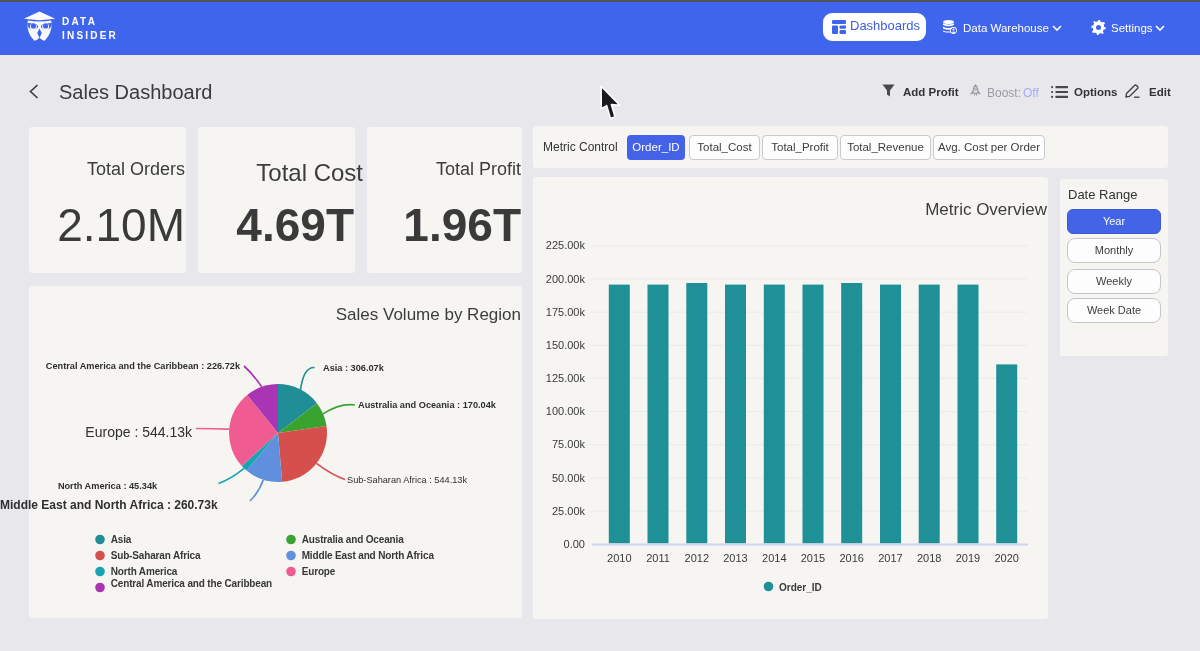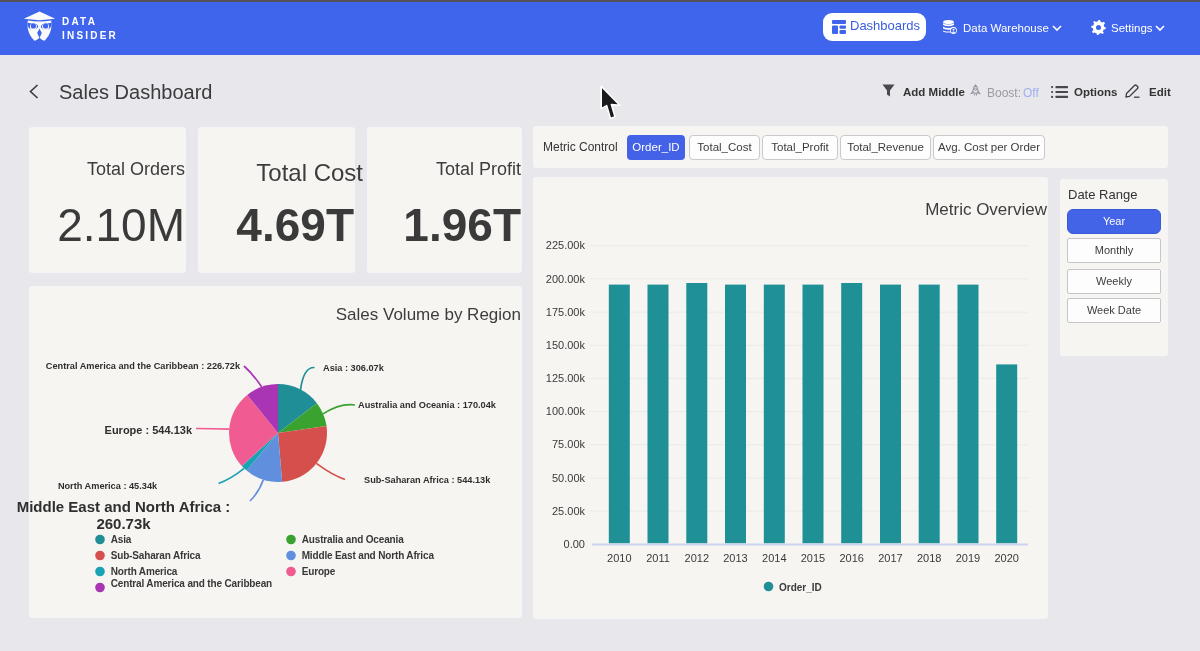--- a/index.html
+++ b/index.html
@@ -2,21 +2,21 @@
 <html><head>
 <meta charset="utf-8">
 <style>
 html,body{margin:0;padding:0}
 body{width:1200px;height:651px;position:relative;overflow:hidden;
   font-family:"Liberation Sans",sans-serif;background:#e8e7ec}
 .abs{position:absolute}
 .card{position:absolute;background:#f6f5f2;border-radius:2px;box-shadow:0 0 0 1px rgba(255,255,255,.55)}
 .ctext{text-align:right}
 .chip{height:23px;background:#fdfdfd;border:1px solid #c9c9ce;border-radius:4px;color:#3c3c3c;font-size:11.5px;line-height:23px;text-align:center}
-.dbtn{position:absolute;left:1067px;width:92px;height:23px;background:#fdfdfd;border:1px solid #c6c6ca;border-radius:2px;color:#3c3c3c;font-size:11px;line-height:23px;text-align:center}
+.dbtn{position:absolute;left:1067px;width:92px;height:23px;background:#fdfdfd;border:1px solid #c6c6ca;border-radius:8px;color:#3c3c3c;font-size:11px;line-height:23px;text-align:center}
 </style>
 </head>
 <body>
 
 <div class="abs" style="left:0;top:0;width:1200px;height:2px;background:#53525a"></div>
 <div class="abs" style="left:0;top:2px;width:1200px;height:53px;background:#4065ed"></div>
 
 <svg class="abs" style="left:22px;top:9px" width="36" height="36" viewBox="0 0 36 36">
   <path d="M5.8 11.4 L17.5 12.9 L29.2 11.4 C30.2 19.5 28.7 24.8 22.6 31.8 C20.2 31.2 18.7 30 17.5 28.4 C16.3 30 14.8 31.2 12.4 31.8 C6.3 24.8 4.8 19.5 5.8 11.4 Z" fill="#fafafa"></path>
   <path d="M17.5 2.6 L33.2 9.8 L17.5 11.2 L1.8 9.8 Z" fill="#fafafa"></path>
@@ -70,21 +70,21 @@
 </svg>
 
 <svg class="abs" style="left:29px;top:84px" width="10" height="15" viewBox="0 0 10 15">
   <path d="M8.5 1 L1.5 7.5 L8.5 14" fill="none" stroke="#3a3a3a" stroke-width="1.6"></path>
 </svg>
 <div class="abs" style="left:59px;top:80.5px;font-size:20px;color:#3b3b3d">Sales Dashboard</div>
 
 <svg class="abs" style="left:882px;top:84px" width="13" height="13" viewBox="0 0 13 13">
   <path d="M0.5 0.5 L12.5 0.5 L8 6.5 L8 12.5 L5 10.5 L5 6.5 Z" fill="#4a4a4e"></path>
 </svg>
-<div class="abs" style="left:903px;top:85.5px;font-size:11.5px;font-weight:bold;color:#333">Add Middle</div>
+<div class="abs" style="left:903px;top:85.5px;font-size:11.5px;font-weight:bold;color:#333">Add Profit</div>
 
 <svg class="abs" style="left:969px;top:84px" width="13" height="13" viewBox="0 0 13 13">
   <g fill="none" stroke="#96969c" stroke-width="1.1">
     <path d="M6.5 1 Q9 3.5 9 6.5 L9 9 L4 9 L4 6.5 Q4 3.5 6.5 1 Z"></path>
     <path d="M4 7 L2.3 9.5 L4 9"></path>
     <path d="M9 7 L10.7 9.5 L9 9"></path>
     <path d="M5.7 9.3 L5.4 11.5 M7.3 9.3 L7.6 11.5"></path>
   </g>
   <circle cx="6.5" cy="5.3" r="1.1" fill="none" stroke="#96969c" stroke-width="1"></circle>
 </svg>
@@ -138,24 +138,24 @@
     <path d="M248 146 L252.15 194.8 A49 49 0 0 1 216.6 183.6 Z" fill="#6090dd"></path>
     <path d="M248 146 L216.6 183.6 A49 49 0 0 1 211.8 178.98 Z" fill="#19a3b4"></path>
     <path d="M248 146 L211.8 178.98 A49 49 0 0 1 217.2 107.9 Z" fill="#f05c92"></path>
     <path d="M248 146 L217.2 107.9 A49 49 0 0 1 248 97 Z" fill="#a935b5"></path>
   </g>
 </svg>
 
 <div class="abs" style="left:0px;top:360.5px;width:240px;text-align:right;font-size:9.2px;font-weight:bold;color:#2f2f2f">Central America and the Caribbean : 226.72k</div>
 <div class="abs" style="left:323px;top:363px;font-size:9.2px;font-weight:bold;color:#2f2f2f">Asia : 306.07k</div>
 <div class="abs" style="left:358px;top:400px;font-size:9.2px;font-weight:bold;color:#2f2f2f">Australia and Oceania : 170.04k</div>
-<div class="abs" style="left:364px;top:475px;font-size:9.2px;font-weight:bold;color:#2f2f2f">Sub-Saharan Africa : 544.13k</div>
-<div class="abs" style="left:0px;top:423.5px;width:192px;text-align:right;font-size:11px;font-weight:bold;color:#2f2f2f">Europe : 544.13k</div>
+<div class="abs" style="left:347px;top:475px;font-size:9.2px;font-weight:normal;color:#2f2f2f">Sub-Saharan Africa : 544.13k</div>
+<div class="abs" style="left:0px;top:423.5px;width:192px;text-align:right;font-size:14px;font-weight:normal;color:#2f2f2f">Europe : 544.13k</div>
 <div class="abs" style="left:0px;top:481px;width:215px;text-align:center;font-size:9.2px;font-weight:bold;color:#2f2f2f">North America : 45.34k</div>
-<div class="abs" style="left:0px;top:498px;width:247px;text-align:center;font-size:15px;font-weight:bold;color:#2f2f2f">Middle East and North Africa : 260.73k</div>
+<div class="abs" style="left:0px;top:498px;width:247px;text-align:left;font-size:12px;font-weight:bold;color:#2f2f2f">Middle East and North Africa : 260.73k</div>
 
 <div class="abs" style="left:95px;top:534px;width:440px;font-size:10px;font-weight:bold;color:#383838;letter-spacing:-0.15px">
   <svg class="abs" style="left:0;top:0" width="440" height="70" viewBox="0 0 440 70">
     <circle cx="5" cy="5.5" r="4.8" fill="#208e96"></circle>
     <circle cx="196" cy="5.5" r="4.8" fill="#3aa32f"></circle>
     <circle cx="5" cy="21.5" r="4.8" fill="#d5504c"></circle>
     <circle cx="196" cy="21.5" r="4.8" fill="#6090dd"></circle>
     <circle cx="5" cy="37.5" r="4.8" fill="#19a3b4"></circle>
     <circle cx="196" cy="37.5" r="4.8" fill="#f05c92"></circle>
     <circle cx="5" cy="53.5" r="4.8" fill="#a935b5"></circle>

